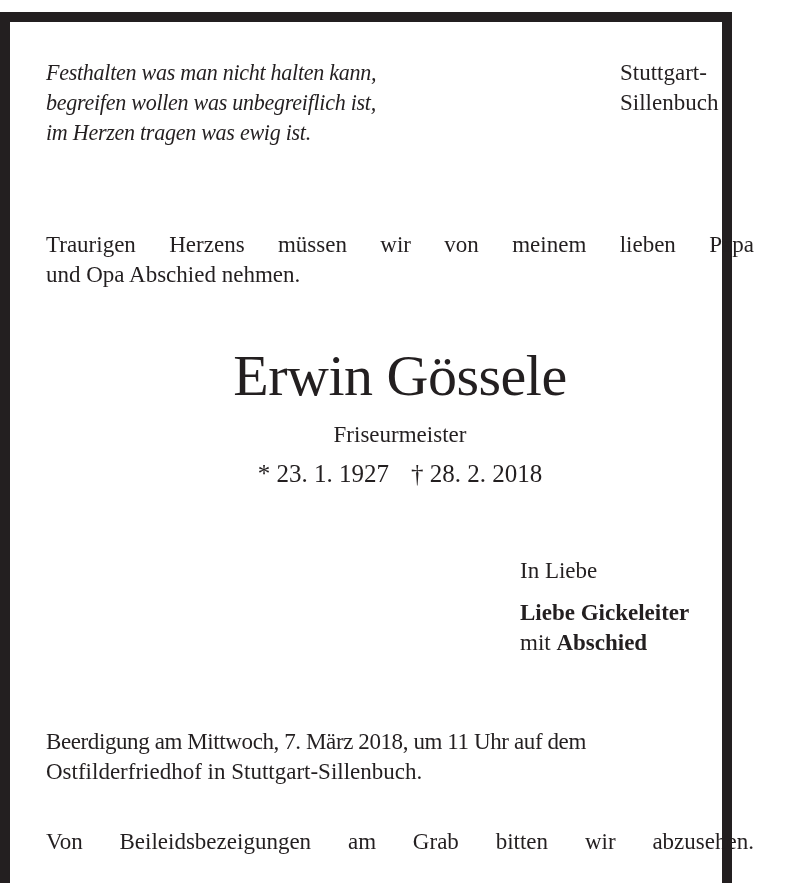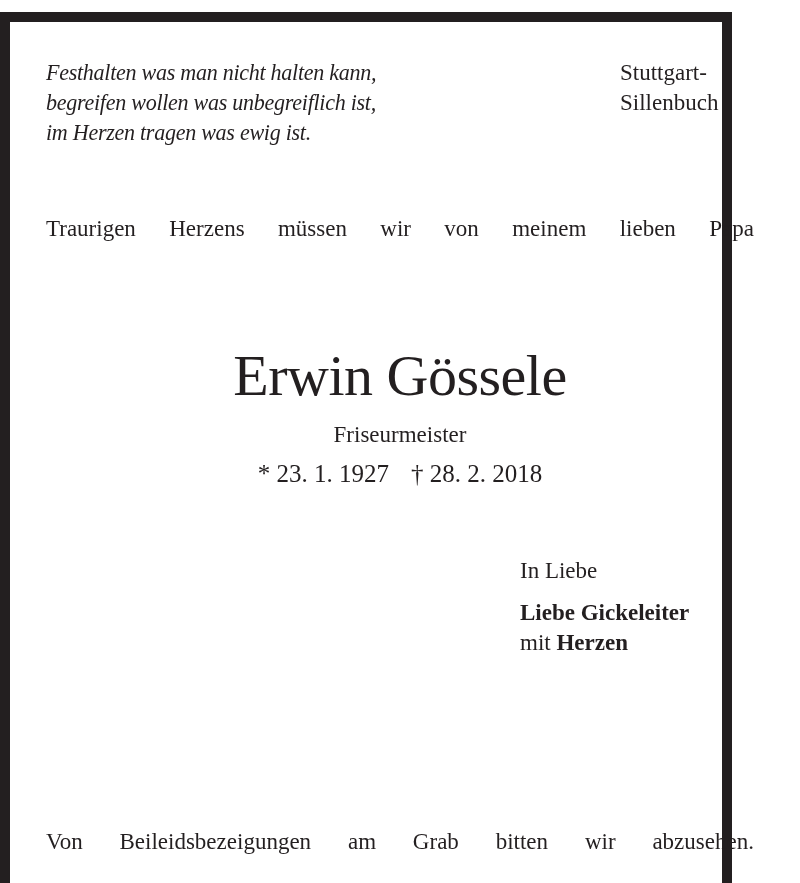--- a/index.html
+++ b/index.html
@@ -21,21 +21,21 @@
   }
   .motto div { transform: scaleX(0.96); transform-origin: left; }
   .place {
     left: 610px; top: 36px;
     font-size: 23px; line-height: 30px;
   }
   .intro {
     left: 36px; top: 192px; width: 708px;
     font-size: 23px; line-height: 30px;
   }
-  .intro .l1 { display: flex; justify-content: space-between; }
+  .intro .l1 { display: flex; justify-content: space-between; margin-top: 16px; }
   .name {
     left: 0; top: 322px; width: 780px; text-align: center;
     font-size: 58px; line-height: 64px; letter-spacing: -0.5px;
   }
   .profession {
     left: 0; top: 398px; width: 780px; text-align: center;
     font-size: 23px; line-height: 30px;
   }
   .dates {
     left: 0; top: 436px; width: 780px; text-align: center;
@@ -79,34 +79,39 @@
     <div class="l1">
       <span>Traurigen</span>
       <span>Herzens</span>
       <span>müssen</span>
       <span>wir</span>
       <span>von</span>
       <span>meinem</span>
       <span>lieben</span>
       <span>Papa</span>
     </div>
+    <div>und Opa Abschied nehmen.</div>
   </div>
 
   <div class="abs name">Erwin Gössele</div>
   <div class="abs profession">Friseurmeister</div>
   <div class="abs dates">
     <span>* 23. 1. 1927</span><span class="gap"></span><span>† 28. 2. 2018</span>
   </div>
 
   <div class="abs signoff">
     <div class="inliebe">In Liebe</div>
     <div><b>Liebe Gickeleiter</b></div>
-    <div><span>mit</span> <b>Herzen</b></div>
+    <div><span>mit</span> <b>Abschied</b></div>
   </div>
 
+  <div class="abs funeral">
+    <div class="l1">Beerdigung am Mittwoch, 7. März 2018, um 11 Uhr auf dem</div>
+    <div>Ostfilderfriedhof in Stuttgart-Sillenbuch.</div>
+  </div>
 
   <div class="abs condolence">
     <span>Von</span>
     <span>Beileidsbezeigungen</span>
     <span>am</span>
     <span>Grab</span>
     <span>bitten</span>
     <span>wir</span>
     <span>abzusehen.</span>
   </div>

